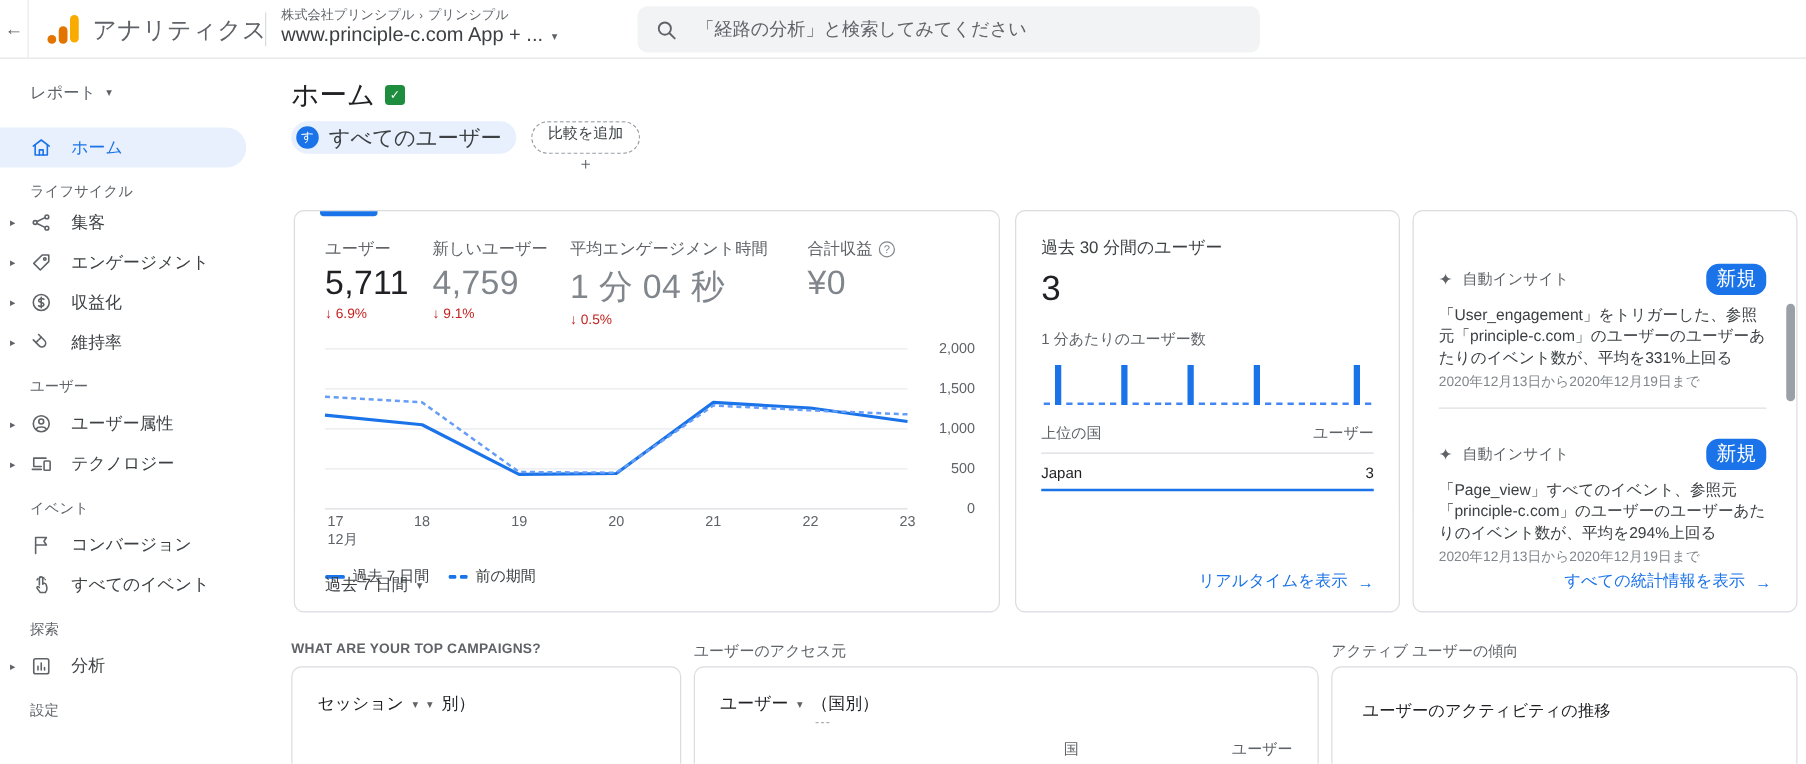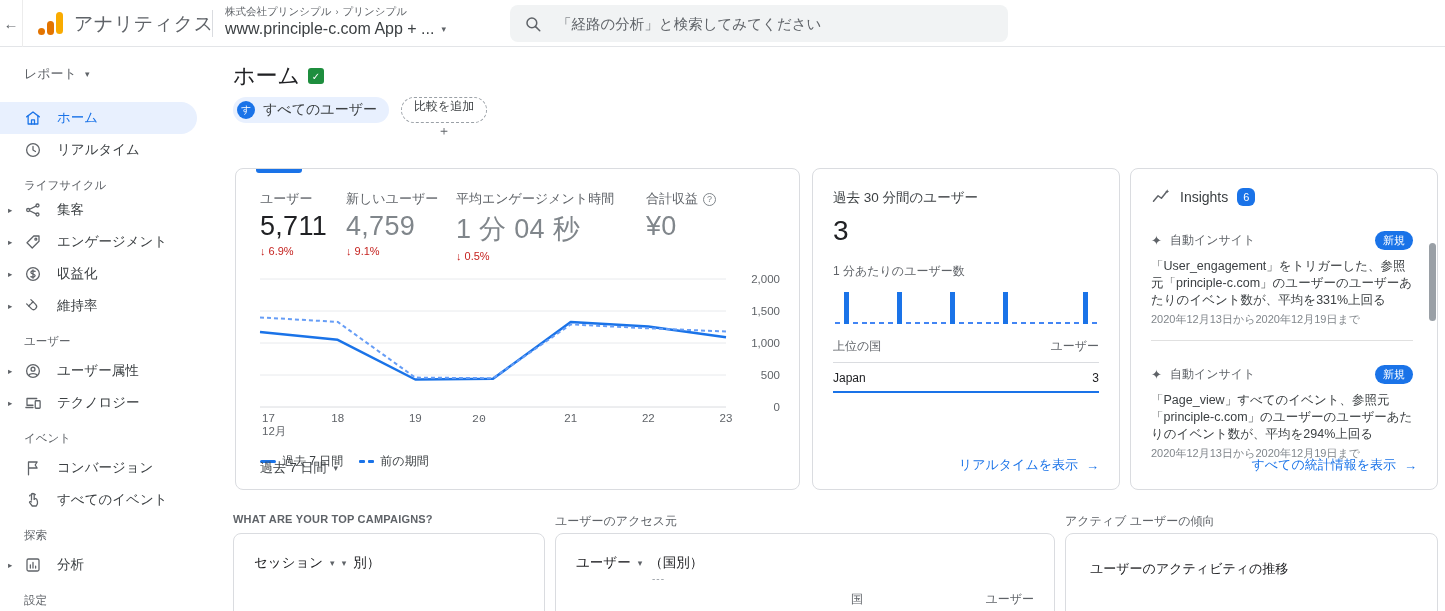--- a/index.html
+++ b/index.html
@@ -48,21 +48,21 @@
   .main{position:absolute;left:225px;top:47px;right:0;bottom:0;background:#fff;}
   .page-title{position:absolute;left:8px;top:14px;display:flex;align-items:center;gap:8px;}
   .page-title h1{margin:0;font-size:22px;font-weight:400;color:#202124;}
   .title-check{width:16px;height:16px;border-radius:3px;background:#1e8e3e;color:#fff;
                font-size:10px;display:flex;align-items:center;justify-content:center;}
   .chips{position:absolute;left:8px;top:50px;display:flex;align-items:center;gap:12px;}
   .chip-all{height:26px;border-radius:13px;background:#e8f0fe;display:flex;align-items:center;
             gap:8px;padding:0 12px 0 4px;cursor:pointer;}
   .chip-all .ini{width:18px;height:18px;border-radius:50%;background:#1a73e8;color:#fff;
                  font-size:10px;display:flex;align-items:center;justify-content:center;}
-  .chip-all .lbl{font-size:14px;color:#3c4043;}
+  .chip-all .lbl{font-size:17px;color:#3c4043;}
   .chip-add{height:26px;border-radius:13px;border:1px dashed #9aa0a6;display:flex;align-items:center;
             gap:7px;padding:0 12px;font-size:12px;color:#3c4043;cursor:pointer;flex-direction:column;}
   .chip-add .plus{color:#5f6368;font-size:13px;}
 
   .card{position:absolute;background:#fff;border:1px solid #dadce0;border-radius:8px;}
   .card-summary{left:10px;top:121px;width:565px;height:322px;}
   .card-rt{left:587px;top:121px;width:308px;height:322px;}
   .card-ins{left:905px;top:121px;width:308px;height:322px;overflow:hidden;}
 
   
@@ -114,21 +114,21 @@
   .ins-pad{position:absolute;inset:0;padding:18px 24px 0 20px;}
   .ins-head{display:flex;align-items:center;gap:9px;}
   .ins-head svg{stroke:#5f6368;fill:none;stroke-width:1.8;stroke-linecap:round;stroke-linejoin:round;}
   .ins-title{font-size:14px;color:#3c4043;}
   .ins-count{min-width:18px;height:18px;border-radius:6px;background:#1a73e8;color:#fff;font-size:11px;
              display:flex;align-items:center;justify-content:center;padding:0 3px;}
   .insight{margin-top:24px;}
   .in-head{display:flex;align-items:center;gap:8px;}
   .in-spark{color:#5f6368;font-size:13px;}
   .in-kind{font-size:12px;color:#5f6368;flex:1;}
-  .in-badge{background:#1a73e8;color:#fff;font-size:11px;border-radius:10px;padding:2px 8px;}
+  .in-badge{background:#1a73e8;color:#fff;font-size:16px;border-radius:10px;padding:2px 8px;}
   .in-text{margin-top:8px;font-size:12.5px;line-height:1.36;color:#3c4043;}
   .in-date{margin-top:3px;font-size:11px;color:#80868b;}
   .ins-hr{border:none;border-top:1px solid #e0e0e0;margin:13px 0 14px;}
   .ins-scroll{position:absolute;right:1px;top:74px;width:7px;height:78px;background:#9aa0a6;border-radius:4px;}
 
   
   .sec-label{position:absolute;top:466px;font-size:11px;color:#5f6368;}
   .sec-label.caps{font-weight:bold;letter-spacing:.2px;}
   .sec-camp{left:8px;} .sec-access{left:330px;font-size:12px;} .sec-trend{left:840px;font-size:12px;}
   .card-b{top:486px;height:160px;}
@@ -188,29 +188,20 @@
     <div class="nav">
       <div class="nav-item selected">
         <span class="nico">
           <svg width="18" height="18" viewBox="0 0 24 24">
               <path d="M3.5 10.5 L12 4 L20.5 10.5"></path>
               <path d="M5.5 9.2 V20 H18.5 V9.2"></path>
               <path d="M10 20 v-5.5 h4 V20"></path>
             </svg>
         </span>
         <span>ホーム</span>
-      </div>
-      <div class="nav-item">
-        <span class="nico">
-          <svg width="18" height="18" viewBox="0 0 24 24">
-              <circle cx="12" cy="12" r="8.5"></circle>
-              <path d="M12 7.2 V12 L15.3 14"></path>
-            </svg>
-        </span>
-        <span>リアルタイム</span>
       </div>
 
       <div class="nav-section first">ライフサイクル</div>
       <div class="nav-item">
         <span class="exp">▸</span>
         <span class="nico">
           <svg width="18" height="18" viewBox="0 0 24 24">
               <circle cx="5.5" cy="12" r="2"></circle>
               <circle cx="18" cy="6" r="2"></circle>
               <circle cx="18" cy="18" r="2"></circle>
@@ -378,21 +369,21 @@
             <span class="xlab first" style="left: 2px;">
               <div>17</div>
               <div class="xsub">12月</div>
             </span>
             <span class="xlab" style="left: 77.6667px;">
               <div>18</div>
             </span>
             <span class="xlab" style="left: 155.333px;">
               <div>19</div>
             </span>
-            <span class="xlab" style="left: 219px; font-family: Liberation Mono, monospace;">
+            <span class="xlab" style="left: 233px;">
               <div>20</div>
             </span>
             <span class="xlab" style="left: 310.667px;">
               <div>21</div>
             </span>
             <span class="xlab" style="left: 388.333px;">
               <div>22</div>
             </span>
             <span class="xlab" style="left: 466px;">
               <div>23</div>
@@ -527,28 +518,20 @@
         </div>
       </div>
       <div class="card-link">
         <span>リアルタイムを表示</span>
         <span>→</span>
       </div>
     </div>
 
     <div class="card card-ins">
       <div class="ins-pad">
-        <div class="ins-head">
-          <svg width="20" height="20" viewBox="0 0 24 24">
-            <path d="M3 17 L8.5 10.5 L12.5 13.5 L19 5.5"></path>
-            <path d="M19.5 2.8 l.7 1.7 1.7.7 -1.7.7 -.7 1.7 -.7-1.7 -1.7-.7 1.7-.7 z" style="fill:#5f6368;stroke:none;"></path>
-          </svg>
-          <span class="ins-title">Insights</span>
-          <span class="ins-count">6</span>
-        </div>
 
         <div class="insight">
           <div class="in-head">
             <span class="in-spark">✦</span>
             <span class="in-kind">自動インサイト</span>
             <span class="in-badge">新規</span>
           </div>
           <div class="in-text">「User_engagement」をトリガーした、参照元「principle-c.com」のユーザーのユーザーあたりのイベント数が、平均を331%上回る</div>
           <div class="in-date">2020年12月13日から2020年12月19日まで</div>
         </div>

